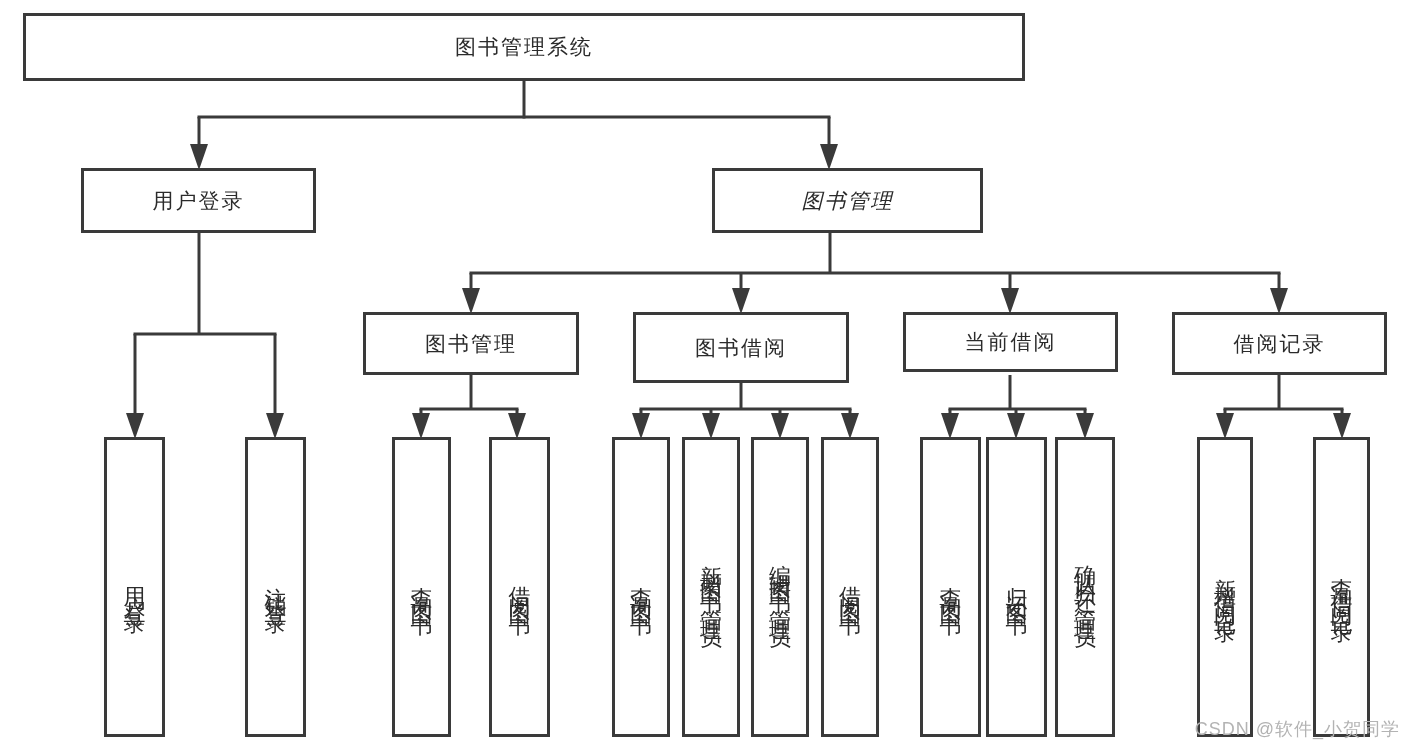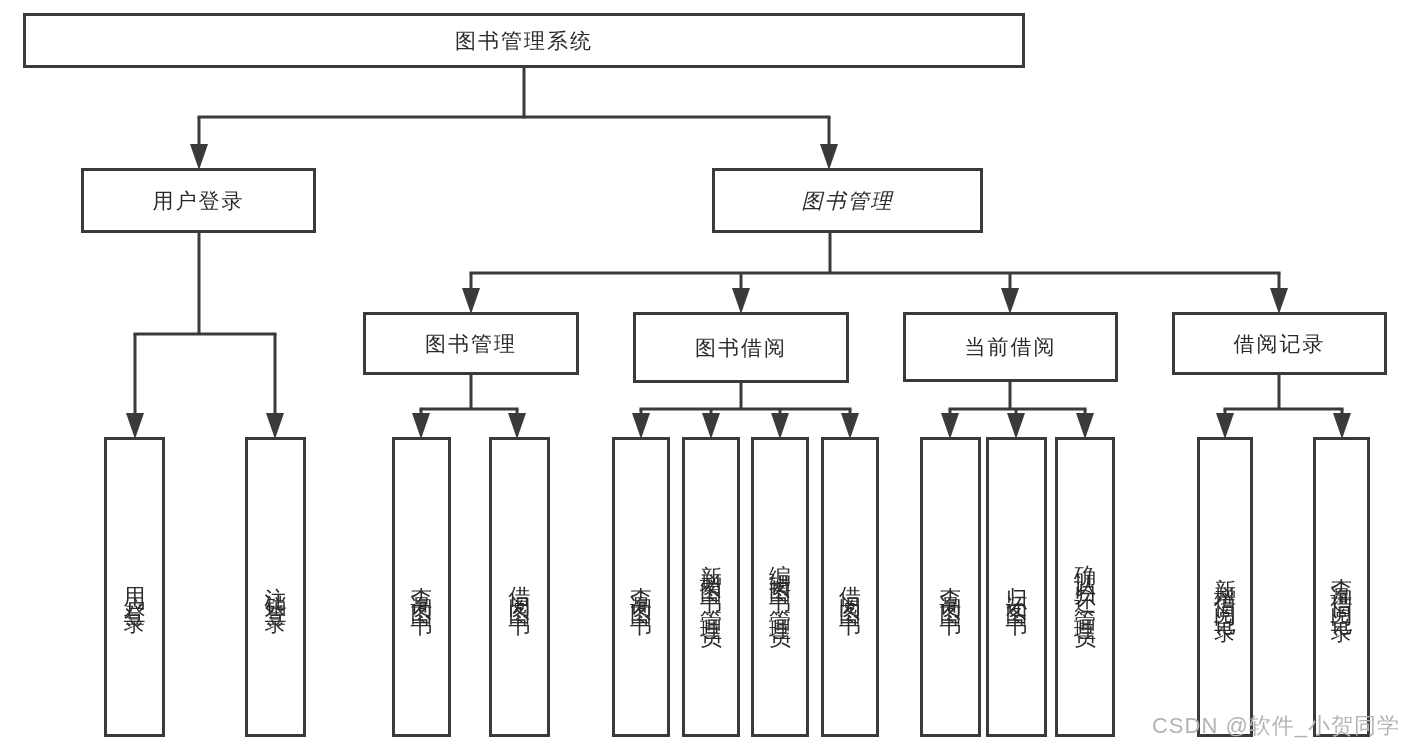--- a/index.html
+++ b/index.html
@@ -38,21 +38,21 @@
     writing-mode:vertical-rl;
     text-orientation:mixed;
     font-size:22px;
     letter-spacing:9px;
     line-height:1;
     white-space:nowrap;
   }
   .watermark{
     position:absolute;
     right:5px;bottom:6px;
-    font-size:22px;
+    font-size:18px;
     color:var(--watermark);
     letter-spacing:1px;
     z-index:3;
     white-space:nowrap;
   }
 </style>
 </head>
 <body>
 
 <div class="stage">
@@ -126,38 +126,38 @@
     <g>
       <line x1="1279" y1="375" x2="1279" y2="409"></line>
       <line x1="1223.5" y1="409" x2="1343.5" y2="409"></line>
       <line x1="1225" y1="409" x2="1225" y2="416"></line>
       <polygon points="1216,413 1234,413 1225,439"></polygon>
       <line x1="1342" y1="409" x2="1342" y2="416"></line>
       <polygon points="1333,413 1351,413 1342,439"></polygon>
     </g>
   </svg>
 
-  <div class="node" style="left:23px;top:13px;width:1002px;height:55px;">
+  <div class="node" style="left:23px;top:13px;width:1002px;height:68px;">
     <span class="h-label">图书管理系统</span>
   </div>
 
   <div class="node" style="left:81px;top:168px;width:235px;height:65px;">
     <span class="h-label">用户登录</span>
   </div>
   <div class="node" style="left:712px;top:168px;width:271px;height:65px;font-style:italic;">
     <span class="h-label">图书管理</span>
   </div>
 
   <div class="node" style="left:363px;top:312px;width:216px;height:63px;">
     <span class="h-label">图书管理</span>
   </div>
   <div class="node" style="left:633px;top:312px;width:216px;height:71px;">
     <span class="h-label">图书借阅</span>
   </div>
-  <div class="node" style="left:903px;top:312px;width:215px;height:70px;">
+  <div class="node" style="left:903px;top:312px;width:215px;height:60px;">
     <span class="h-label">当前借阅</span>
   </div>
   <div class="node" style="left:1172px;top:312px;width:215px;height:63px;">
     <span class="h-label">借阅记录</span>
   </div>
 
   <div class="node" style="left:104px;top:437px;width:61px;height:300px;">
     <span class="v-label">用户登录</span>
   </div>
   <div class="node" style="left:245px;top:437px;width:61px;height:300px;">

